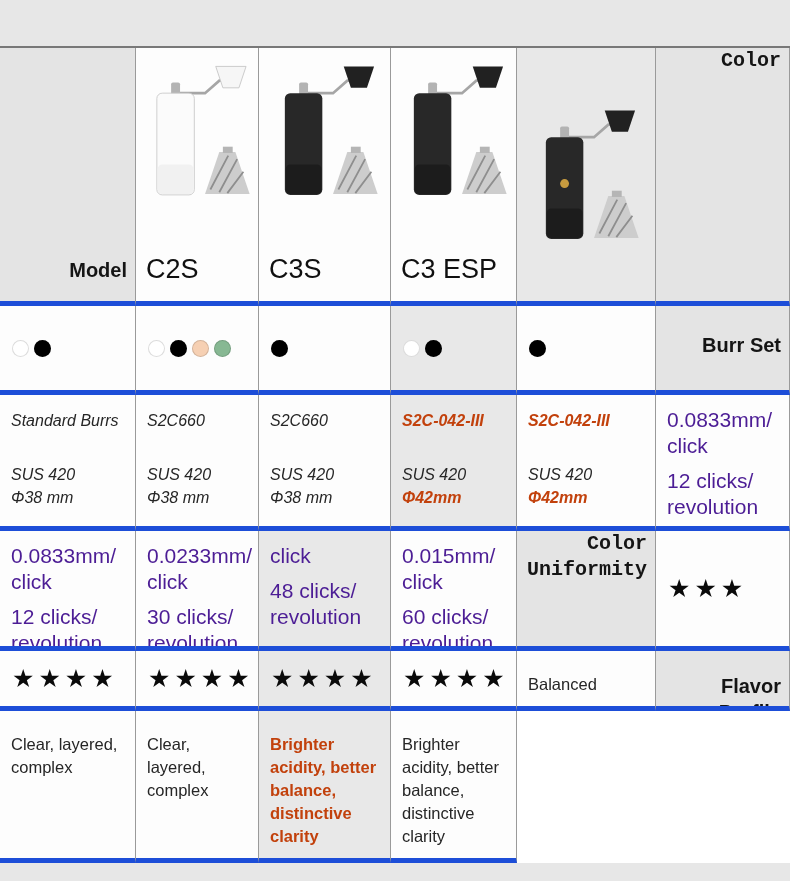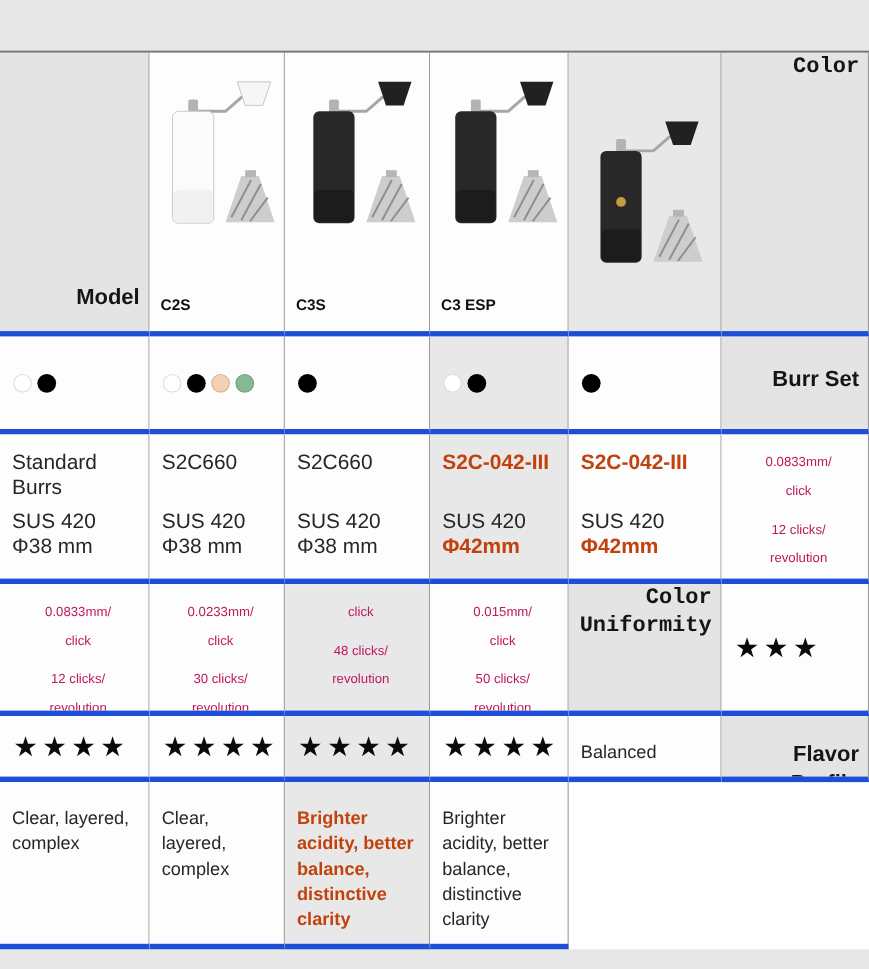--- a/index.html
+++ b/index.html
@@ -34,21 +34,21 @@
     font-weight:bold;font-size:20px;line-height:26px;color:#151515;
   }
   .lbl.a-bottom{align-items:flex-end;padding-bottom:18px;}
   .lbl.a-center{align-items:flex-start;font-family:Liberation Mono, monospace;}
   .lbl.a-top12{align-items:flex-start;padding-top:14px;}
   .lbl.a-top24{align-items:flex-start;padding-top:26px;padding-left:40px;}
   .lbl.a-top18{align-items:flex-start;padding-top:22px;}
   
   .p-cell{display:flex;flex-direction:column;}
   .p-wrap{flex:1;display:flex;align-items:center;justify-content:center;padding-top:10px;}
-  .model-name{padding:0 0 16px 10px;font-weight:bold;font-size:14px;color:#101010;margin-top:40px;}
+  .model-name{padding:0 0 16px 10px;font-weight:normal;font-size:27px;color:#101010;margin-top:40px;}
   .grinder{width:116px;height:150px;display:block;}
   .g-arm{stroke:#a6a6a6;stroke-width:3;fill:none;}
   .g-shaft{fill:#b3b3b3;}
   .g-white .g-body{fill:#fbfbfb;stroke:#c9c9c9;stroke-width:1;}
   .g-white .g-lower{fill:#f1f1f1;}
   .g-white .g-knob{fill:#f6f6f6;stroke:#c6c6c6;stroke-width:1;}
   .g-dark .g-body{fill:#282828;}
   .g-dark .g-lower{fill:#1c1c1c;}
   .g-dark .g-knob{fill:#212121;}
   .g-logo{fill:#c79b3f;display:none;}
@@ -56,25 +56,25 @@
   .b-cone{fill:#cdcdcd;}
   .b-line{stroke:#8e8e8e;stroke-width:2;fill:none;}
   .b-nub{fill:#b5b5b5;}
   
   .color-cell{display:flex;align-items:center;padding-left:12px;}
   .dot{
     width:17px;height:17px;border-radius:50%;display:inline-block;
     margin-right:5px;box-shadow:inset 0 0 0 1px rgba(0,0,0,0.14);
   }
   
-  .burr-cell{padding:14px 6px 0 11px;font-size:19px;line-height:23px;color:#262626;}
+  .burr-cell{padding:14px 6px 0 11px;font-size:16px;line-height:23px;color:#262626;font-style:italic;}
   .burr-name{min-height:54px;}
   .bold{font-weight:bold;color:#c2410c;}
   
-  .adj-cell{padding:12px 4px 0 11px;font-size:12px;line-height:26px;color:#be185d;text-align:center;}
+  .adj-cell{padding:12px 4px 0 11px;font-size:21px;line-height:26px;color:#4c1d95;}
   .adj-block.second{margin-top:9px;}
   
   .grind-cell{display:flex;align-items:center;padding-left:12px;}
   .stars{font-size:25px;letter-spacing:4px;color:#0a0a0a;white-space:nowrap;}
   
   .flavor-cell{padding:22px 5px 0 11px;font-size:16.5px;line-height:23px;color:#262626;}
 </style>
 </head>
 <body>
 
@@ -246,21 +246,21 @@
         <div>48 clicks/</div>
         <div>revolution</div>
       </div>
     </div>
     <div class="cell adj-cell">
       <div class="adj-block">
         <div>0.015mm/</div>
         <div>click</div>
       </div>
       <div class="adj-block second">
-        <div>50 clicks/</div>
+        <div>60 clicks/</div>
         <div>revolution</div>
       </div>
     </div>
 
     <div class="cell c-label lbl a-center">
       <span>Color Uniformity</span>
     </div>
     <div class="cell grind-cell">
       <span class="stars">★★★</span>
     </div>

